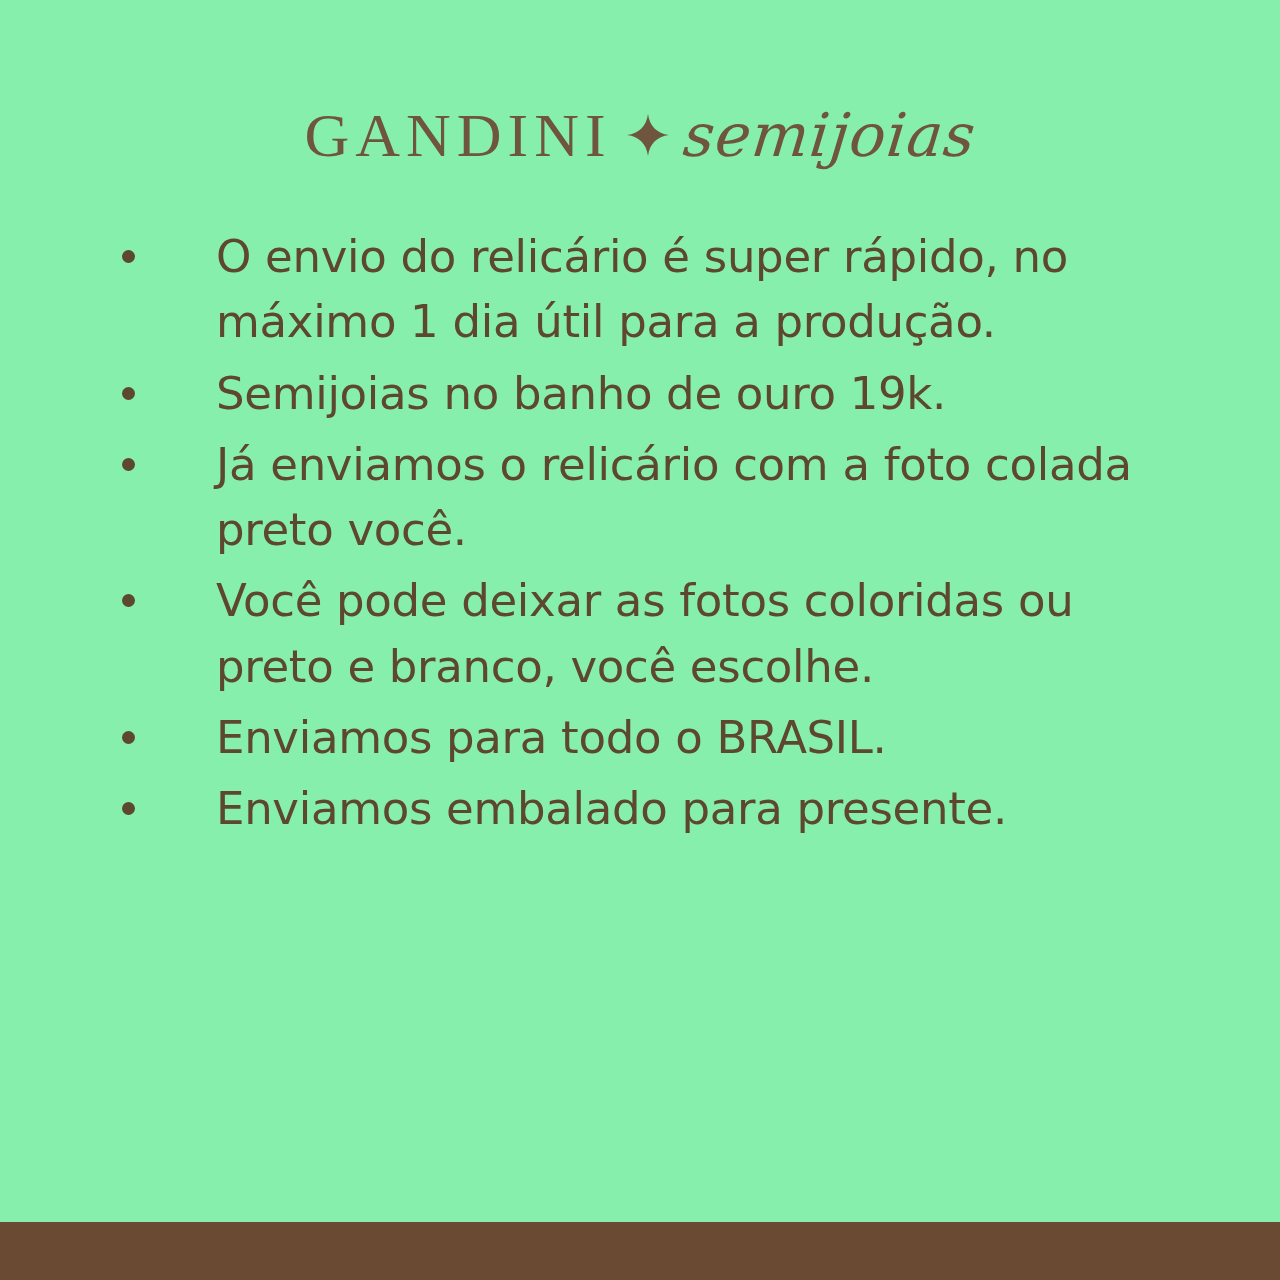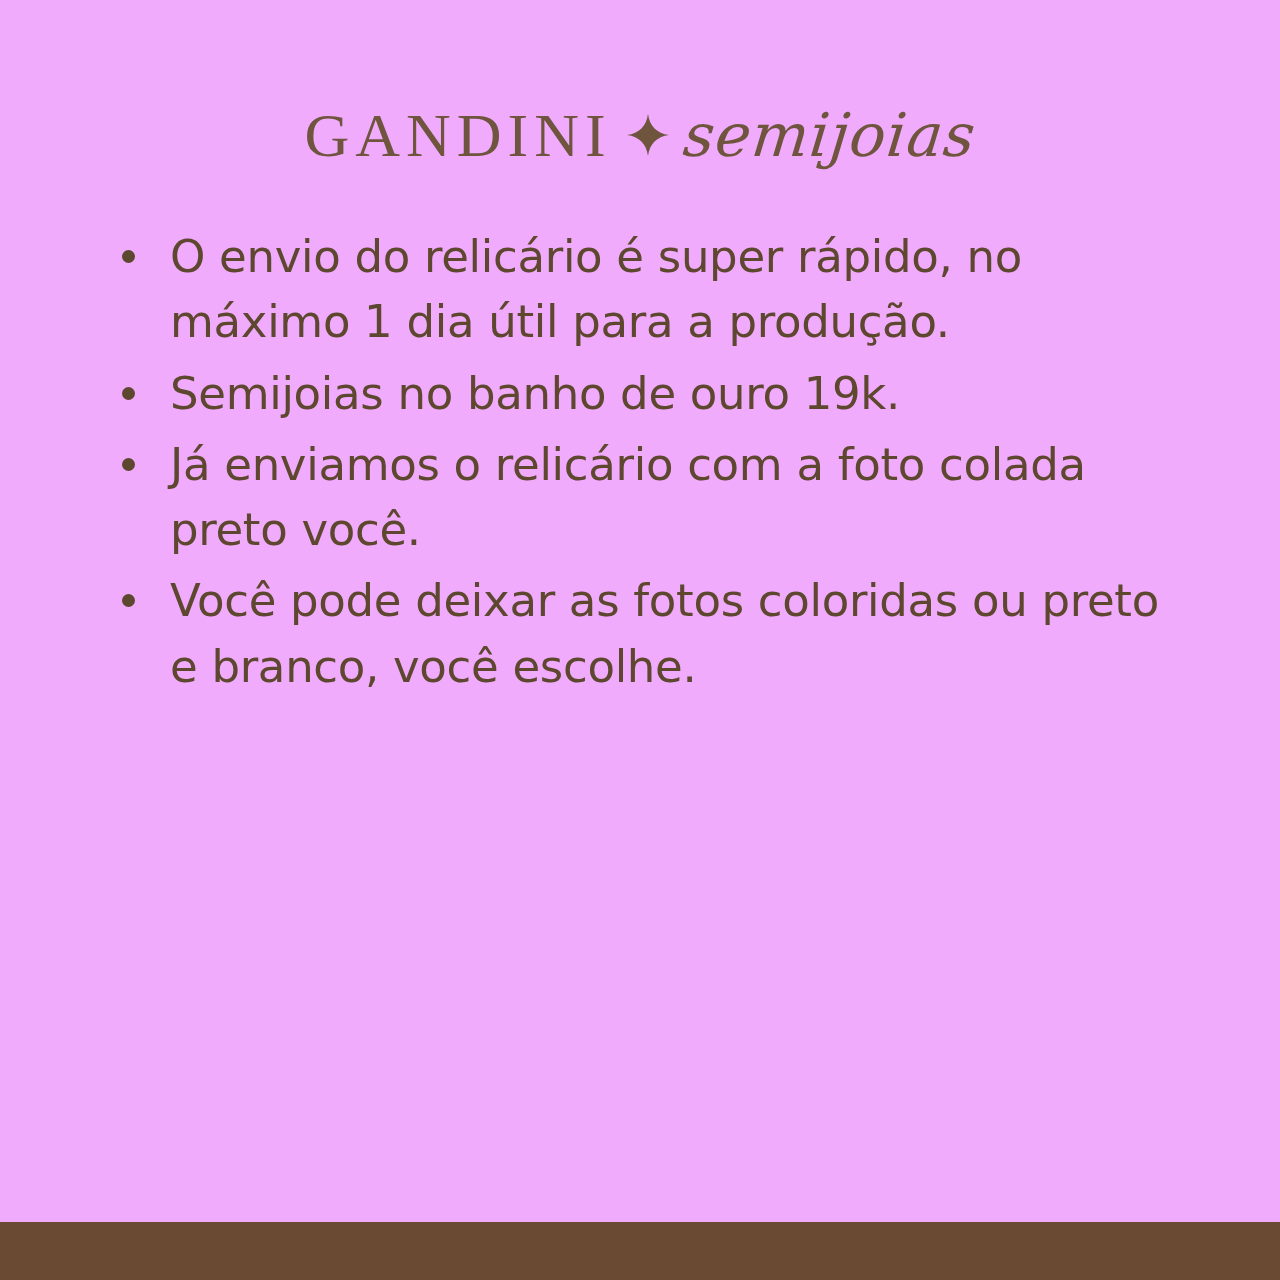--- a/index.html
+++ b/index.html
@@ -10,21 +10,21 @@
     width: 1280px;
     height: 1280px;
     background: #e8e4d9;
     font-family: "Liberation Sans", sans-serif;
     overflow: hidden;
   }
   .page {
     position: relative;
     width: 1280px;
     height: 1280px;
-    background: #f0abfc;
+    background: #86efac;
     box-sizing: border-box;
     display: flex;
     flex-direction: column;
   }
   
   .brand {
     margin-top: 104px;
     display: flex;
     align-items: center;
     justify-content: center;
@@ -80,20 +80,21 @@
     position: absolute;
     left: 10px;
     top: 26px;
     width: 13px;
     height: 13px;
     border-radius: 50%;
     background: #5e472f;
   }
   .item-text {
     display: block;
+    margin-left: 46px;
   }
 
   
   .footer-bar {
     position: absolute;
     left: 0;
     right: 0;
     bottom: 0;
     height: 58px;
     background: #6b4a33;
@@ -124,16 +125,24 @@
       <span class="item-text">Semijoias no banho de ouro 19k.</span>
     </li>
     <li class="list-item">
       <span class="dot"></span>
       <span class="item-text">Já enviamos o relicário com a foto colada preto você.</span>
     </li>
     <li class="list-item">
       <span class="dot"></span>
       <span class="item-text">Você pode deixar as fotos coloridas ou preto e branco, você escolhe.</span>
     </li>
+    <li class="list-item">
+      <span class="dot"></span>
+      <span class="item-text">Enviamos para todo o BRASIL.</span>
+    </li>
+    <li class="list-item">
+      <span class="dot"></span>
+      <span class="item-text">Enviamos embalado para presente.</span>
+    </li>
   </ul>
 
   <div class="footer-bar"></div>
 </div>
 
 </body></html>

